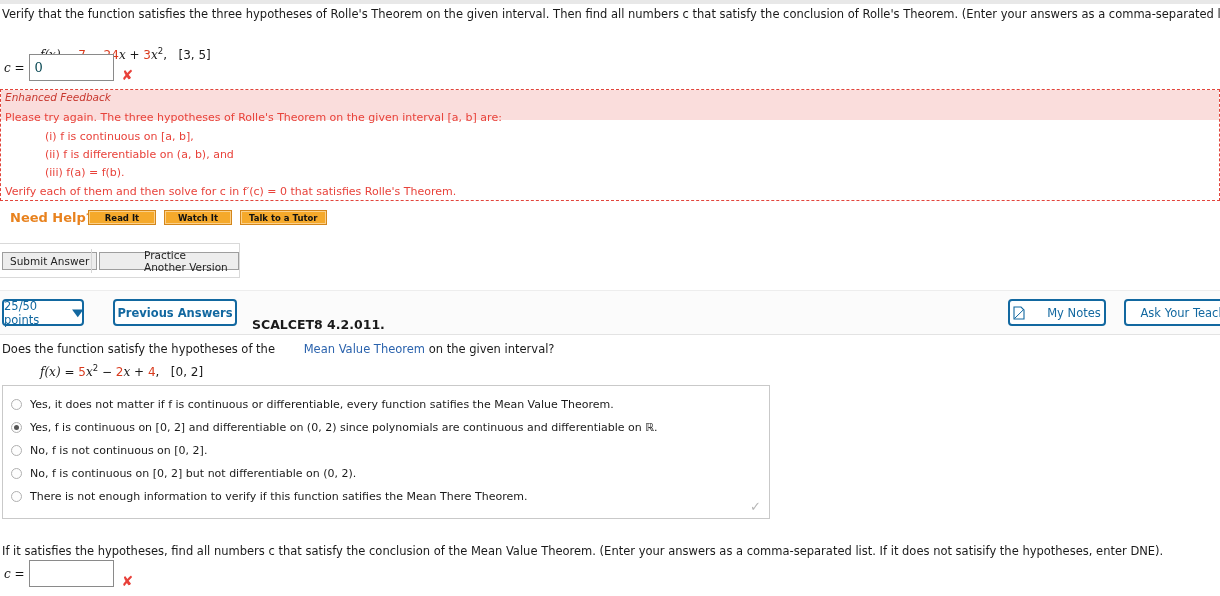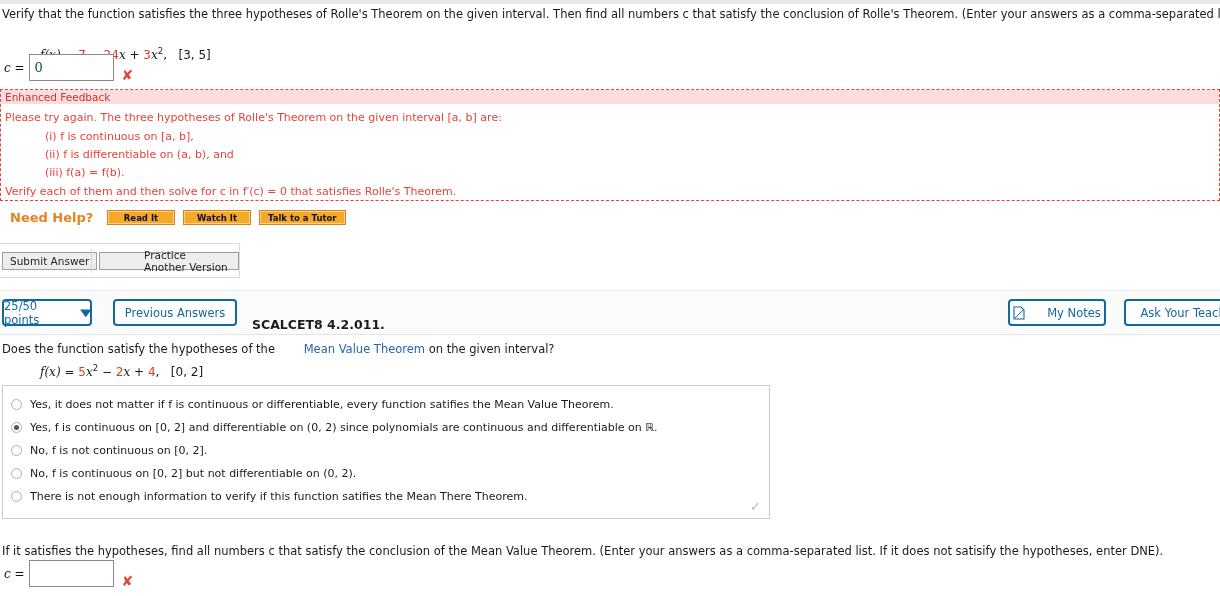--- a/index.html
+++ b/index.html
@@ -26,52 +26,52 @@
 
   .ansrow1 { position:absolute; left:4px; top:54px; display:flex; align-items:center; }
   .clabel { font-family:"DejaVu Serif","Liberation Serif",serif; font-style:italic; font-size:12px; margin-right:4px; color:#111; }
   .ansbox { width:85px; height:27px; border:1px solid #8a8a8a; background:#fff; padding:2px 5px;
             font-family:"DejaVu Serif","Liberation Serif",serif; font-size:13px; color:#0b4a55; }
   .xmark { color:#e8413a; font-size:14px; font-weight:bold; margin-left:8px; align-self:flex-end; margin-bottom:-2px;}
 
   
   .feedback { position:absolute; left:0px; top:89px; width:1220px; height:112px;
               border:1px dashed #e2453c; border-left:1px dashed #e2453c; background:transparent; }
-  .fb-head { position:absolute; left:0; top:0; width:1218px; height:14px; background:#fadddc; }
+  .fb-head { position:absolute; left:0; top:0; width:1218px; height:30px; background:#fadddc;font-style:italic; }
   .fb-head span { position:absolute; left:4px; top:1px; font-size:10.5px; color:#c8372e; }
   .fb-line { position:absolute; color:#e8423a; font-size:11px; line-height:14px; }
   .fb-l1 { left:4px; top:21px; }
   .fb-l2 { left:44px; top:40px; }
   .fb-l3 { left:44px; top:58px; }
   .fb-l4 { left:44px; top:76px; }
   .fb-l5 { left:4px; top:95px; }
 
   
   .needhelp { position:absolute; left:10px; top:210px; font-size:13px; font-weight:bold; color:#e8821e; }
-  .helpbtns { position:absolute; left:88px; top:210px; display:flex; gap:8px;padding-left:19px; }
+  .helpbtns { position:absolute; left:88px; top:210px; display:flex; gap:8px; }
   .helpbtn { height:15px; min-width:68px; padding:0 8px; background:#f5a92b; border:1px solid #d4861a;
              box-shadow: inset 0 0 0 1px #fbd089;
              color:#111; font-size:8.5px; font-weight:bold; display:flex; align-items:center; justify-content:center;
              letter-spacing:0px; }
 
   .hr1 { position:absolute; left:0px; top:243px; width:240px; height:1px; background:#d9d9d9; }
   .submitbar { position:absolute; left:0px; top:244px; width:240px; height:34px; border-bottom:1px solid #d9d9d9; border-right:1px solid #d9d9d9; }
   .sbtn { position:absolute; top:8px; height:18px; background:#ededed; border:1px solid #9e9e9e; color:#222;
           font-size:10.5px; display:flex; align-items:center; justify-content:center; padding:0 7px; }
   .sbtn-a { left:2px; }
   .sbtn-b { left:99px;padding-left:44px; }
   .sbtn-div { position:absolute; left:91px; top:5px; width:1px; height:24px; background:#d6d6d6; }
 
   
   .ptsbar { position:absolute; left:0; top:290px; width:1220px; height:45px; background:#fbfbfb; border-top:1px solid #ededed; border-bottom:1px solid #e3e3e3; }
   .bluebtn { position:absolute; border:2px solid #1268a0; border-radius:4px; background:#fff; color:#1268a0;
              font-size:11.5px; display:flex; align-items:center; justify-content:center; height:27px; }
-  .pts { left:2px; top:299px; width:90px; gap:8px;justify-content:flex-end; }
+  .pts { left:2px; top:299px; width:82px; gap:8px;justify-content:flex-end; }
   .pts .chev { font-size:10px; transform: scaleX(1.5); display:inline-block;}
-  .prevans { left:113px; top:299px; width:124px; }
+  .prevans { left:113px; top:299px; width:124px;font-weight:bold; }
   .scalcet { position:absolute; left:252px; top:305px; font-size:12.5px; font-weight:bold; color:#1a1a1a;margin-top:12px; }
   .mynotes { left:1008px; top:299px; width:98px; gap:22px; }
   .askteacher { left:1124px; top:299px; width:130px; }
   .noteicon { display:inline-block; width:12px; height:14px; position:relative; }
 
   
   .q2-prompt { position:absolute; left:2px; top:342px; font-size:11.5px; color:#1a1a1a; white-space:nowrap; }
   .mvt { color:#2b63ad;padding-left:25px; }
   .formula2 { position:absolute; left:40px; top:363px; font-size:12px; white-space:nowrap; }
 

